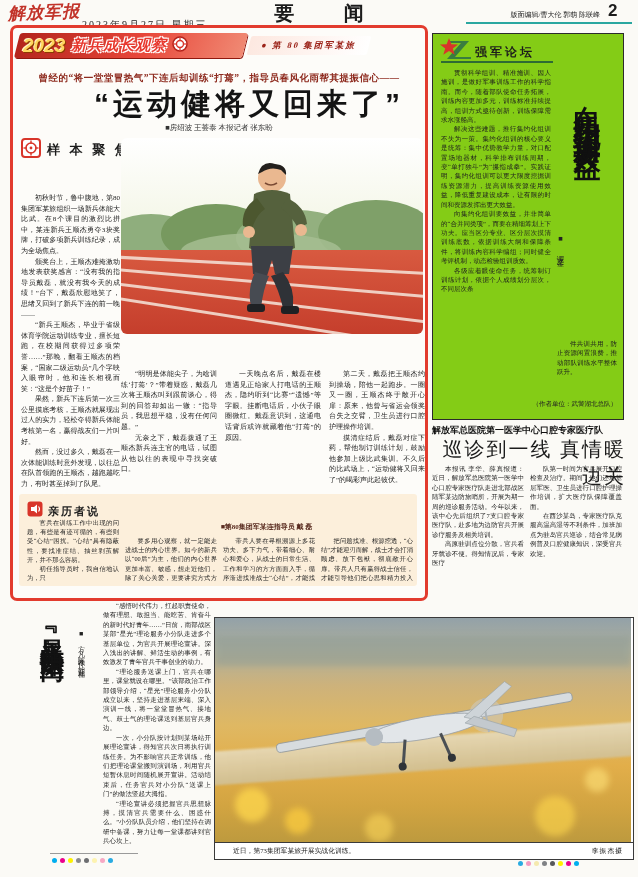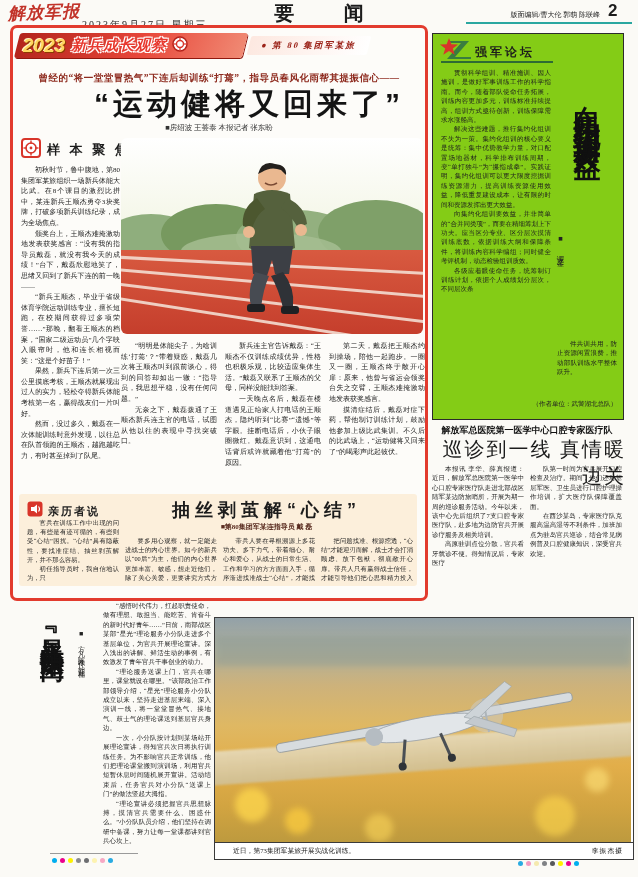--- a/index.html
+++ b/index.html
@@ -28,21 +28,21 @@
                 font-family:"Liberation Sans",sans-serif;}
   .banner-unit{left:236px;top:8px;height:19px;width:120px;background:linear-gradient(100deg,#fde8e0,#fff);
                transform:skewX(-14deg);display:flex;align-items:center;justify-content:center;
                font-size:8.5px;font-weight:bold;color:#9c241a;letter-spacing:2px;border-radius:2px;}
   .kicker{left:0;top:44px;width:100%;text-align:center;font-size:9.5px;font-weight:bold;color:#8e2b1f;letter-spacing:.5px;}
   .headline{left:0;top:56px;width:100%;text-align:center;font-size:30px;font-weight:900;letter-spacing:4px;
             color:#141414;font-family:"Liberation Sans",sans-serif;margin-left:30px;}
   .fbyline{left:0;top:95px;width:100%;text-align:center;font-size:7.5px;color:#333;}
   .sample{left:8px;top:110px;display:flex;align-items:center;}
   .sample-label{font-size:13px;font-weight:900;letter-spacing:3px;margin-left:6px;font-family:"Liberation Sans",sans-serif;}
-  .jtext{font-size:7px;line-height:10.6px;text-align:justify;overflow:hidden;}
+  .jtext{font-size:7px;line-height:10.6px;text-align:justify;overflow:hidden;margin-top:28px;}
   .jtext p{margin:0;text-indent:2em;}
   .smtext{font-size:6.5px;line-height:9.4px;text-align:justify;overflow:hidden;color:#1e1e1e;}
   .smtext p{margin:0;text-indent:2em;}
   .fcol1{left:8px;top:137px;width:99px;height:326px;}
   .fcol{top:313px;width:96px;height:150px;}
   
   .illo{left:108px;top:110px;width:302px;height:196px;border-radius:6px;overflow:hidden;
         background:linear-gradient(180deg,#ffffff,#f4f6e7 45%);}
   .illo .trees{position:absolute;left:0;top:58px;width:100%;height:66px;}
   .illo .track{position:absolute;left:0;top:112px;width:100%;height:84px;
@@ -62,21 +62,21 @@
   .forum-label{position:absolute;left:42px;top:10px;font-size:12px;font-weight:900;letter-spacing:3px;
                font-family:"Liberation Sans",sans-serif;}
   .forum-rule{position:absolute;left:8px;top:27px;width:112px;height:1.5px;background:#2e6b34;}
   .forum-text{position:absolute;left:8px;top:34px;width:110px;height:330px;}
   .forum-byline{position:absolute;left:122px;top:200px;writing-mode:vertical-rl;font-size:7.5px;color:#222;letter-spacing:2px;}
   .forum-title{position:absolute;left:136px;top:50px;height:260px;writing-mode:vertical-rl;
                font-size:27px;font-weight:900;letter-spacing:6px;font-family:"Liberation Sans",sans-serif;color:#101010;}
   .forum-cont{position:absolute;left:124px;top:305px;width:60px;height:58px;}
   .forum-credit{position:absolute;left:60px;top:366px;width:124px;text-align:right;font-size:6.5px;color:#222;}
   
-  .clinic-kicker{left:432px;top:424px;width:190px;text-align:center;font-size:9px;font-weight:bold;color:#111;}
+  .clinic-kicker{left:432px;top:424px;width:190px;font-size:9px;font-weight:bold;color:#111;}
   .clinic-headline{left:428px;top:436px;width:198px;text-align:right;font-size:20px;font-weight:400;
                    letter-spacing:2px;font-family:"Liberation Sans",sans-serif;}
   .ccol{top:464px;width:92px;height:146px;}
   
   .star-headline{left:36px;top:618px;height:250px;writing-mode:vertical-rl;font-size:24px;font-weight:900;
                  letter-spacing:2px;font-family:"Liberation Sans",sans-serif;color:#121212;}
   .star-byline{left:76px;top:630px;writing-mode:vertical-rl;font-size:7px;color:#222;letter-spacing:2px;}
   .star-text{left:103px;top:601px;width:108px;height:250px;}
   
   .photo-frame{left:214px;top:617px;width:418px;height:241px;border:1px solid #3a3a3a;background:#fff;}
@@ -188,40 +188,38 @@
         <p>颁奖台上，王顺杰难掩激动地发表获奖感言：“没有我的指导员戴磊，就没有我今天的成绩！”台下，戴磊欣慰地笑了，思绪又回到了新兵下连的前一晚——</p>
         <p>“新兵王顺杰，毕业于省级体育学院运动训练专业，擅长短跑，在校期间获得过多项荣誉……”那晚，翻看王顺杰的档案，“国家二级运动员”几个字映入眼帘时，他和连长相视而笑：“这是个好苗子！”</p>
         <p>果然，新兵下连后第一次三公里摸底考核，王顺杰就展现出过人的实力，轻松夺得新兵体能考核第一名，赢得战友们一片叫好。</p>
         <p>然而，没过多久，戴磊在一次体能训练时意外发现，以往总在队首领跑的王顺杰，越跑越吃力，有时甚至掉到了队尾。</p>
       </div>
     <div class="abs jtext fcol" style="left:108px;">
         <p>“明明是体能尖子，为啥训练‘打蔫’？”带着疑惑，戴磊几次将王顺杰叫到跟前谈心，得到的回答却如出一辙：“指导员，我思想平稳，没有任何问题。”</p>
         <p>无奈之下，戴磊拨通了王顺杰新兵连主官的电话，试图从他以往的表现中寻找突破口。</p>
       </div>
     <div class="abs jtext fcol" style="left:212px;">
-        <p>新兵连主官告诉戴磊：“王顺杰不仅训练成绩优异，性格也积极乐观，比较适应集体生活。”戴磊又联系了王顺杰的父母，同样没能找到答案。</p>
         <p>一天晚点名后，戴磊在楼道遇见正给家人打电话的王顺杰，隐约听到“比赛”“遗憾”等字眼。挂断电话后，小伙子眼圈微红。戴磊意识到，这通电话背后或许就藏着他“打蔫”的原因。</p>
       </div>
     <div class="abs jtext fcol" style="left:316px;">
-        <p>第二天，戴磊把王顺杰约到操场，陪他一起跑步。一圈又一圈，王顺杰终于敞开心扉：原来，他曾与省运会领奖台失之交臂，王顺杰难掩激动地发表获奖感言。</p>
+        <p>第二天，戴磊把王顺杰约到操场，陪他一起跑步。一圈又一圈，王顺杰终于敞开心扉：原来，他曾与省运会领奖台失之交臂，卫生员进行口腔护理操作培训。</p>
         <p>摸清症结后，戴磊对症下药，帮他制订训练计划，鼓励他参加上级比武集训。不久后的比武场上，“运动健将又回来了”的喝彩声此起彼伏。</p>
       </div>
 
     <div class="abs witness">
       <div class="witness-head">
         <span>
           <svg width="16" height="16" viewBox="0 0 16 16">
             <rect x="0.5" y="0.5" width="15" height="15" rx="3" fill="#d8352a"></rect>
             <polygon points="4,6 7,6 10,3.5 10,12.5 7,10 4,10" fill="#ffffff"></polygon>
             <path d="M11.5,5.5 q2,2.5 0,5" stroke="#fff" stroke-width="1.2" fill="none"></path>
           </svg>
         </span>
         <span class="witness-label">亲历者说</span>
       </div>
-      <div class="witness-headline">抽丝剥茧解“心结”</div>
       <div class="witness-byline">■第80集团军某连指导员  戴  磊</div>
       <div class="wcol wcol1 smtext">
           <p>官兵在训练工作中出现的问题，有些是有迹可循的，有些则受“心结”困扰。“心结”具有隐蔽性，要找准症结、抽丝剥茧解开，并不那么容易。</p>
           <p>初任指导员时，我自信地认为，只</p>
         </div>
       <div class="wcol smtext" style="left:106px;">
           <p>要多用心观察，就一定能走进战士的内心世界。如今的新兵以“00后”为主，他们的内心世界更加丰富、敏感，想走近他们，除了关心关爱，更要讲究方式方法。</p>
         </div>
       <div class="wcol smtext" style="left:204px;">
           <p>带兵人要在寻根溯源上多花功夫、多下力气，带着细心、耐心和爱心，从战士的日常生活、工作和学习的方方面面入手，循序渐进找准战士“心结”，才能找到解题突破口。</p>

